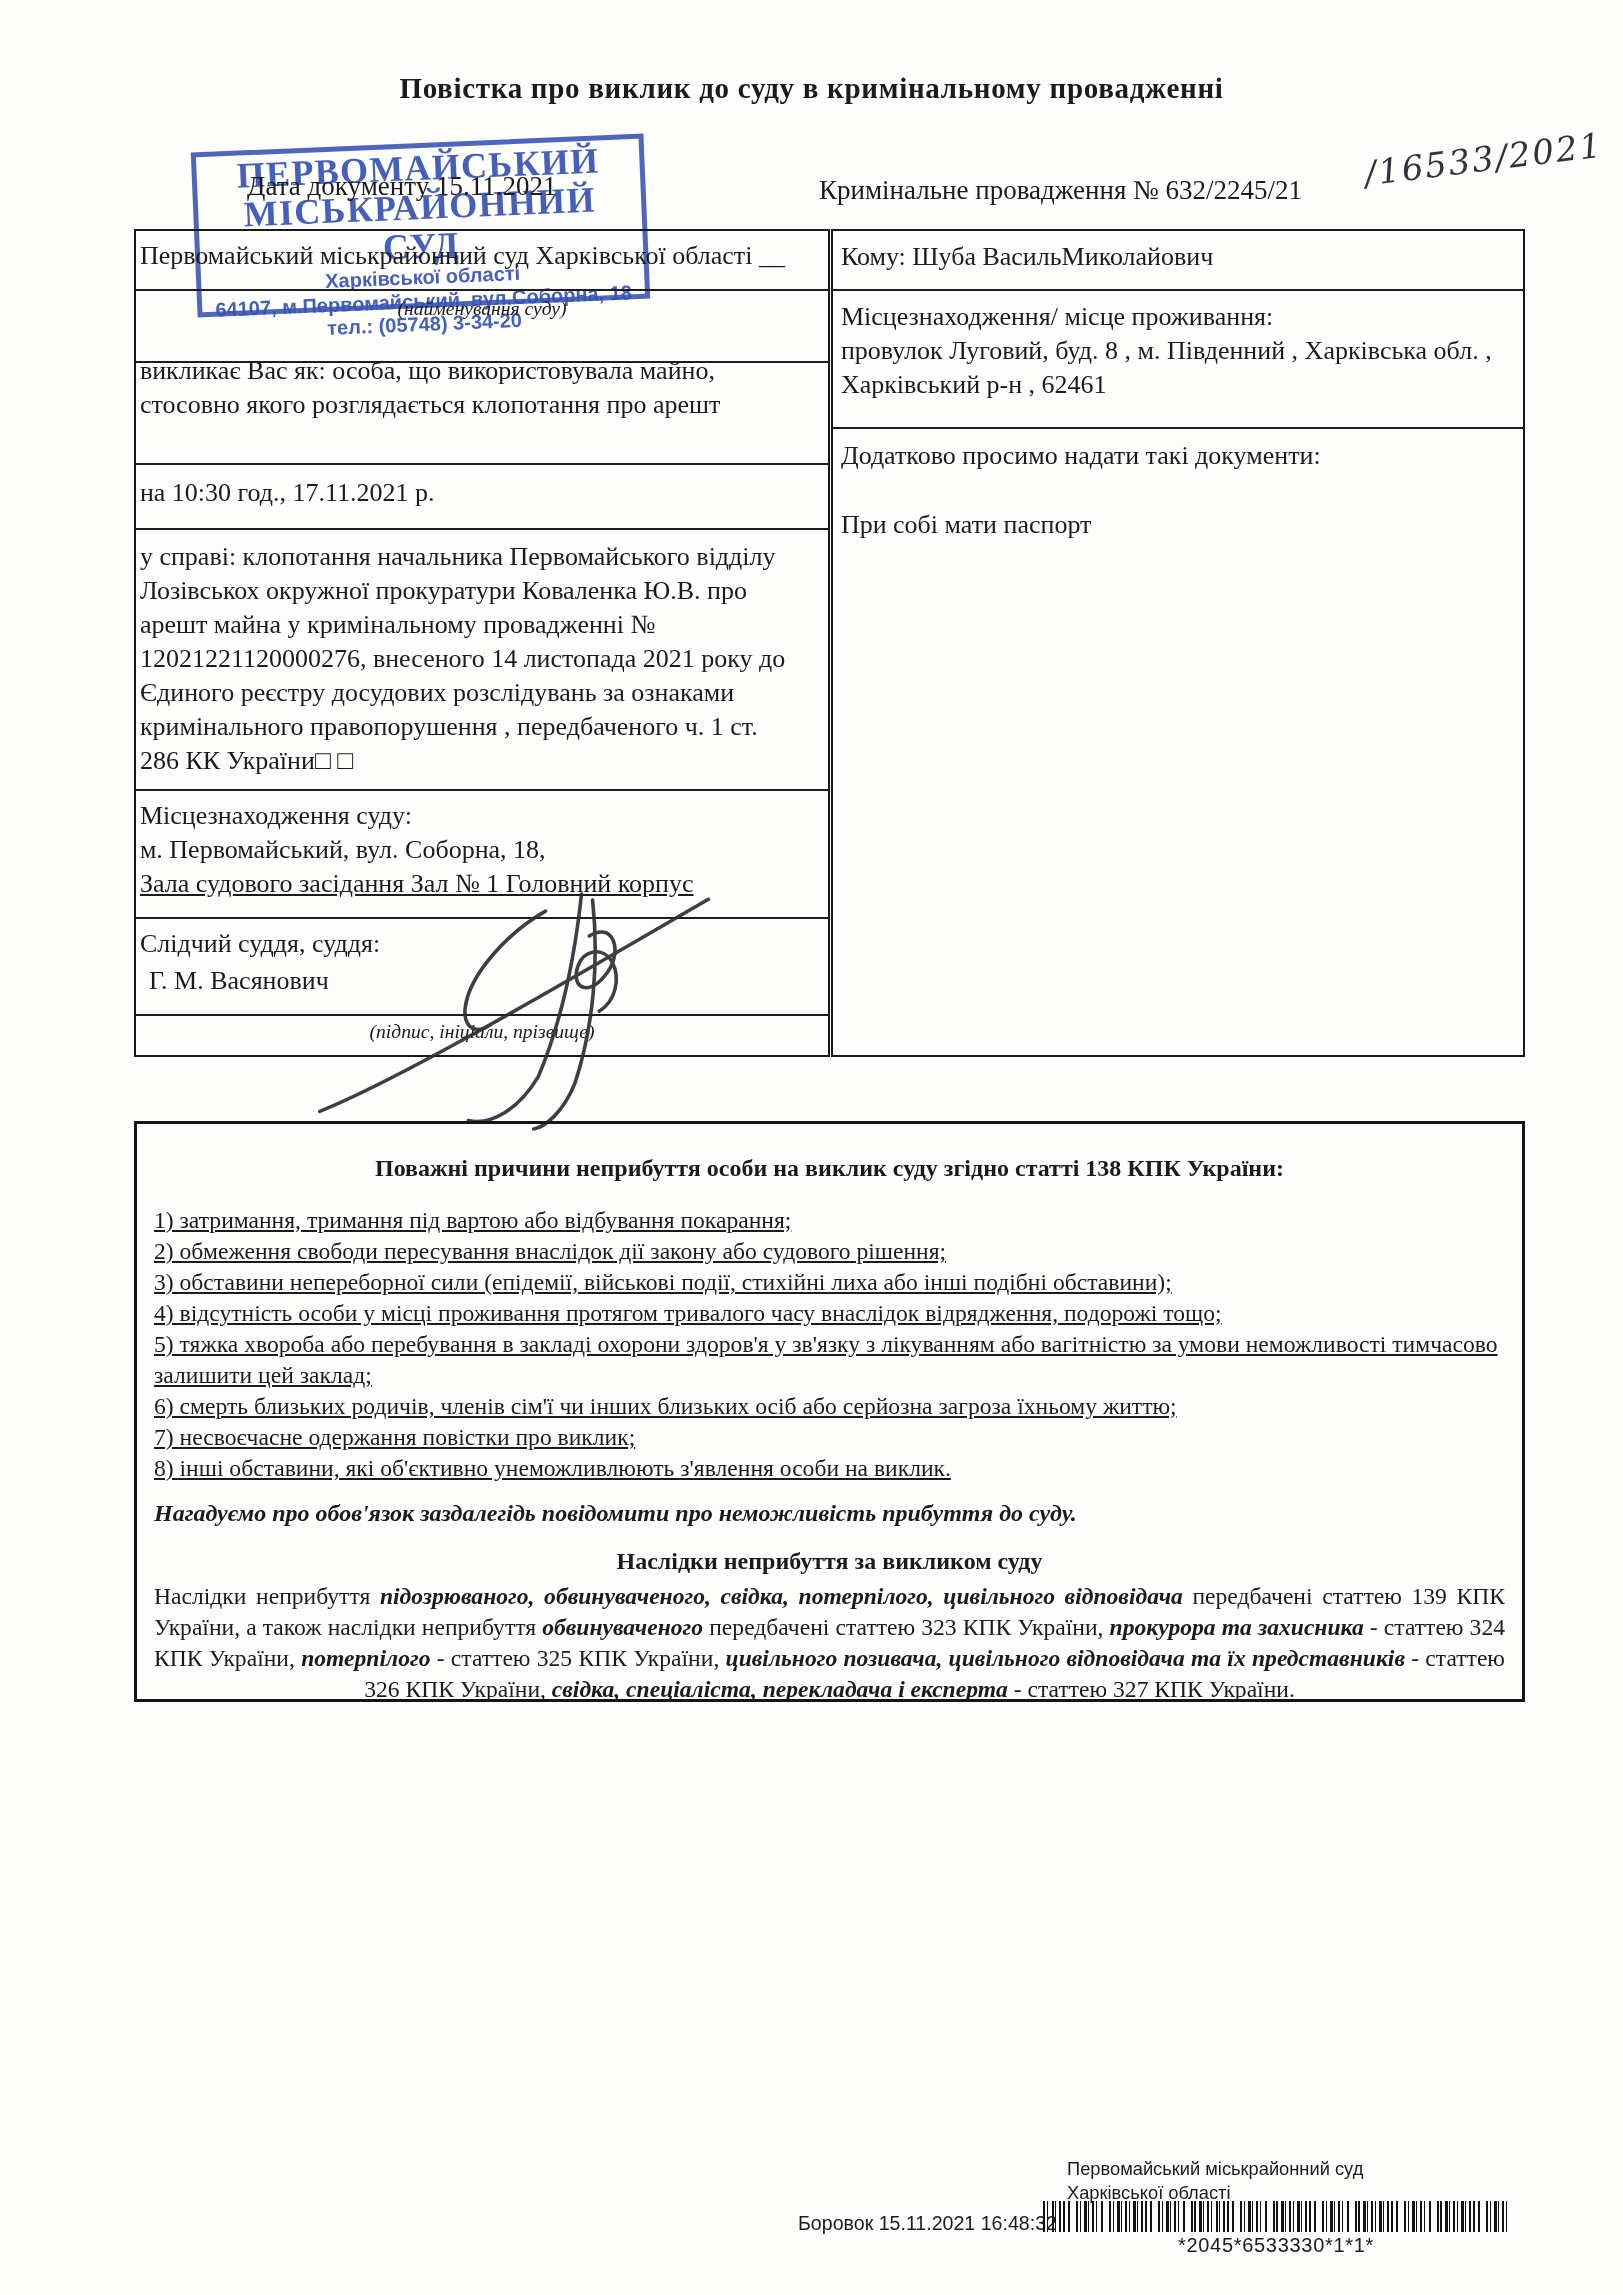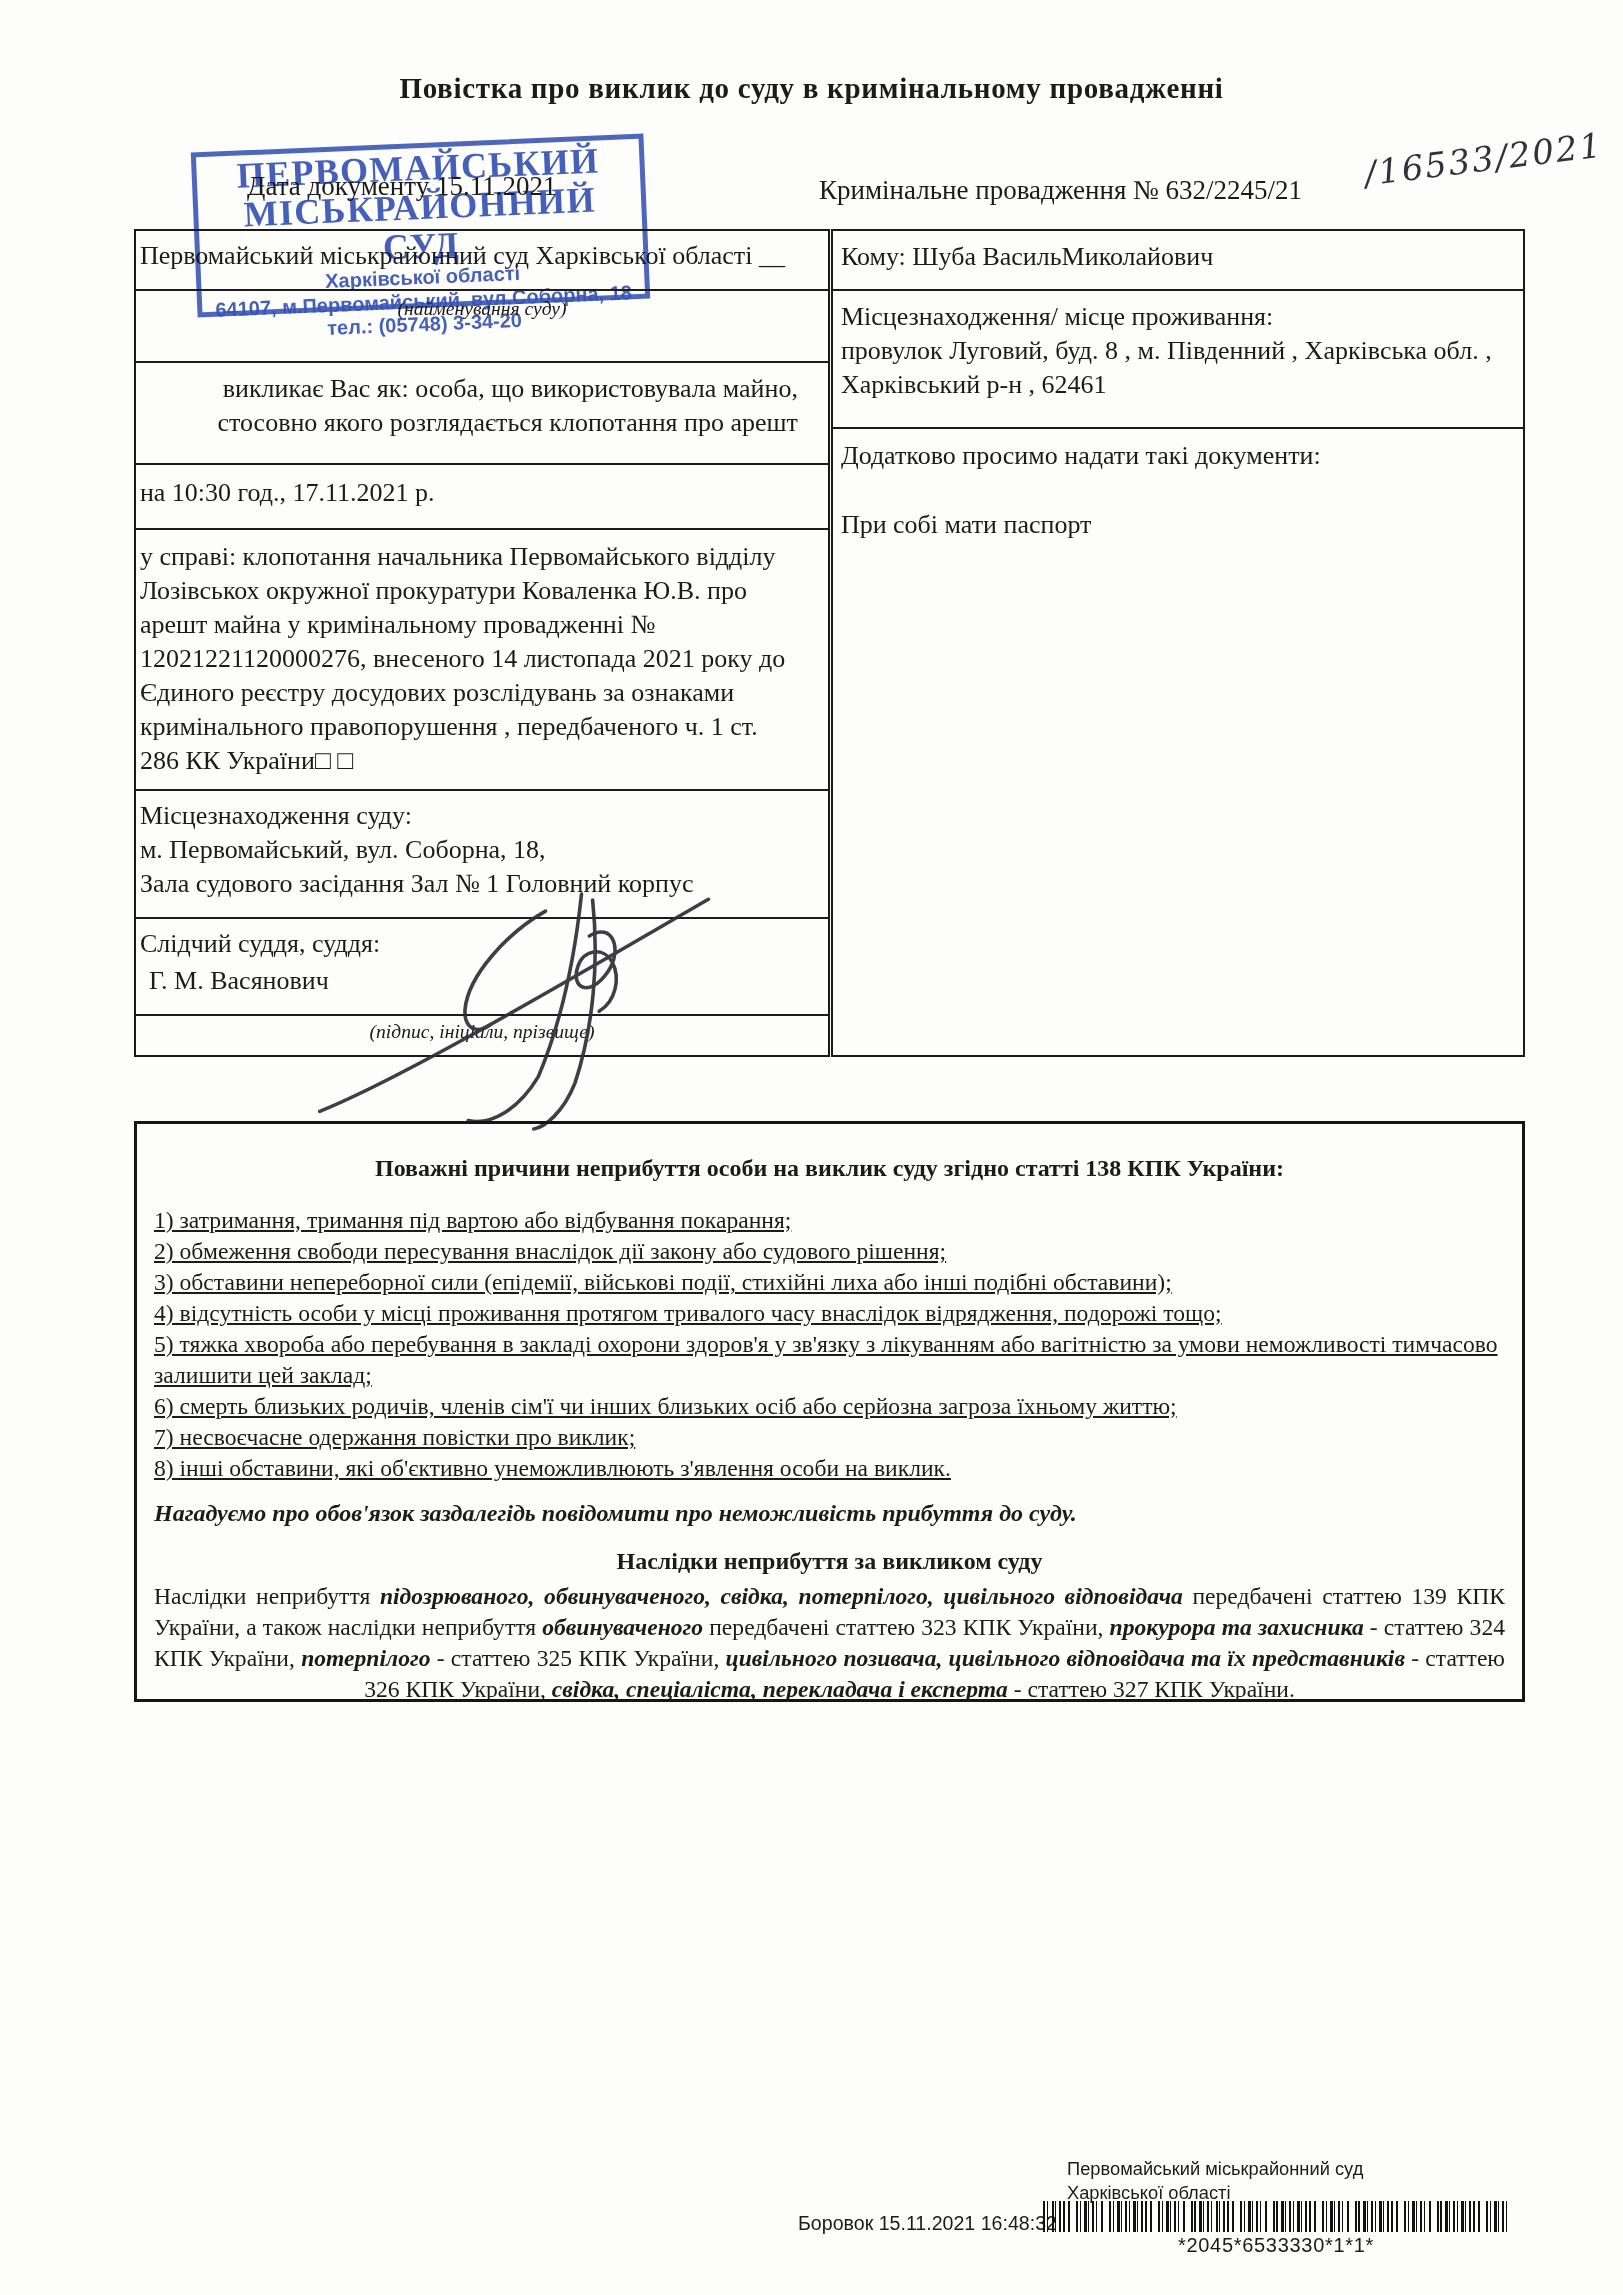--- a/index.html
+++ b/index.html
@@ -39,29 +39,29 @@
   .cell-left{left:0;width:696px;border-right:2px solid #1a1a1a;}
   .cell-right{left:697px;width:694px;border-left:2px solid #1a1a1a;}
   .cell .txt{position:absolute;font-size:26px;line-height:34px;}
   .rule{position:absolute;left:0;right:0;border-top:2.6px solid #1c1c1c;}
   .cap{position:absolute;left:0;right:0;text-align:center;font-style:italic;font-size:19.6px;}
   
   .l-court{top:7.9px;left:3.9px;width:681px;}
   .l-rule1{top:58px;}
   .l-cap1{top:67px;}
   .l-rule2{top:130px;}
-  .l-summon{top:141px;left:3.9px;width:658px;text-align:right;}
+  .l-summon{top:123px;left:3.9px;width:658px;}
   .l-rule3{top:232px;}
   .l-datetime{top:245px;left:3.9px;width:674px;}
   .l-rule4{top:297px;}
   .l-case{top:309px;left:3.9px;width:658px;line-height:33px;}
   .l-rule5{top:558px;}
   .l-loclabel{top:568px;left:3.9px;}
   .l-loc1{top:602px;left:3.9px;}
-  .l-loc2{top:636px;left:3.9px;}
+  .l-loc2{top:636px;left:3.9px;text-decoration:underline;}
   .l-rule6{top:686px;}
   .l-judgelabel{top:696px;left:3.9px;}
   .l-judgename{top:733px;left:13px;}
   .l-rule7{top:783px;}
   .l-cap2{top:790px;}
   
   .r-to{top:9.2px;left:7.9px;width:674px;}
   .r-rule1{top:58px;}
   .r-reslabel{top:69px;left:7.9px;}
   .r-resval{top:103px;left:7.9px;width:660px;}

